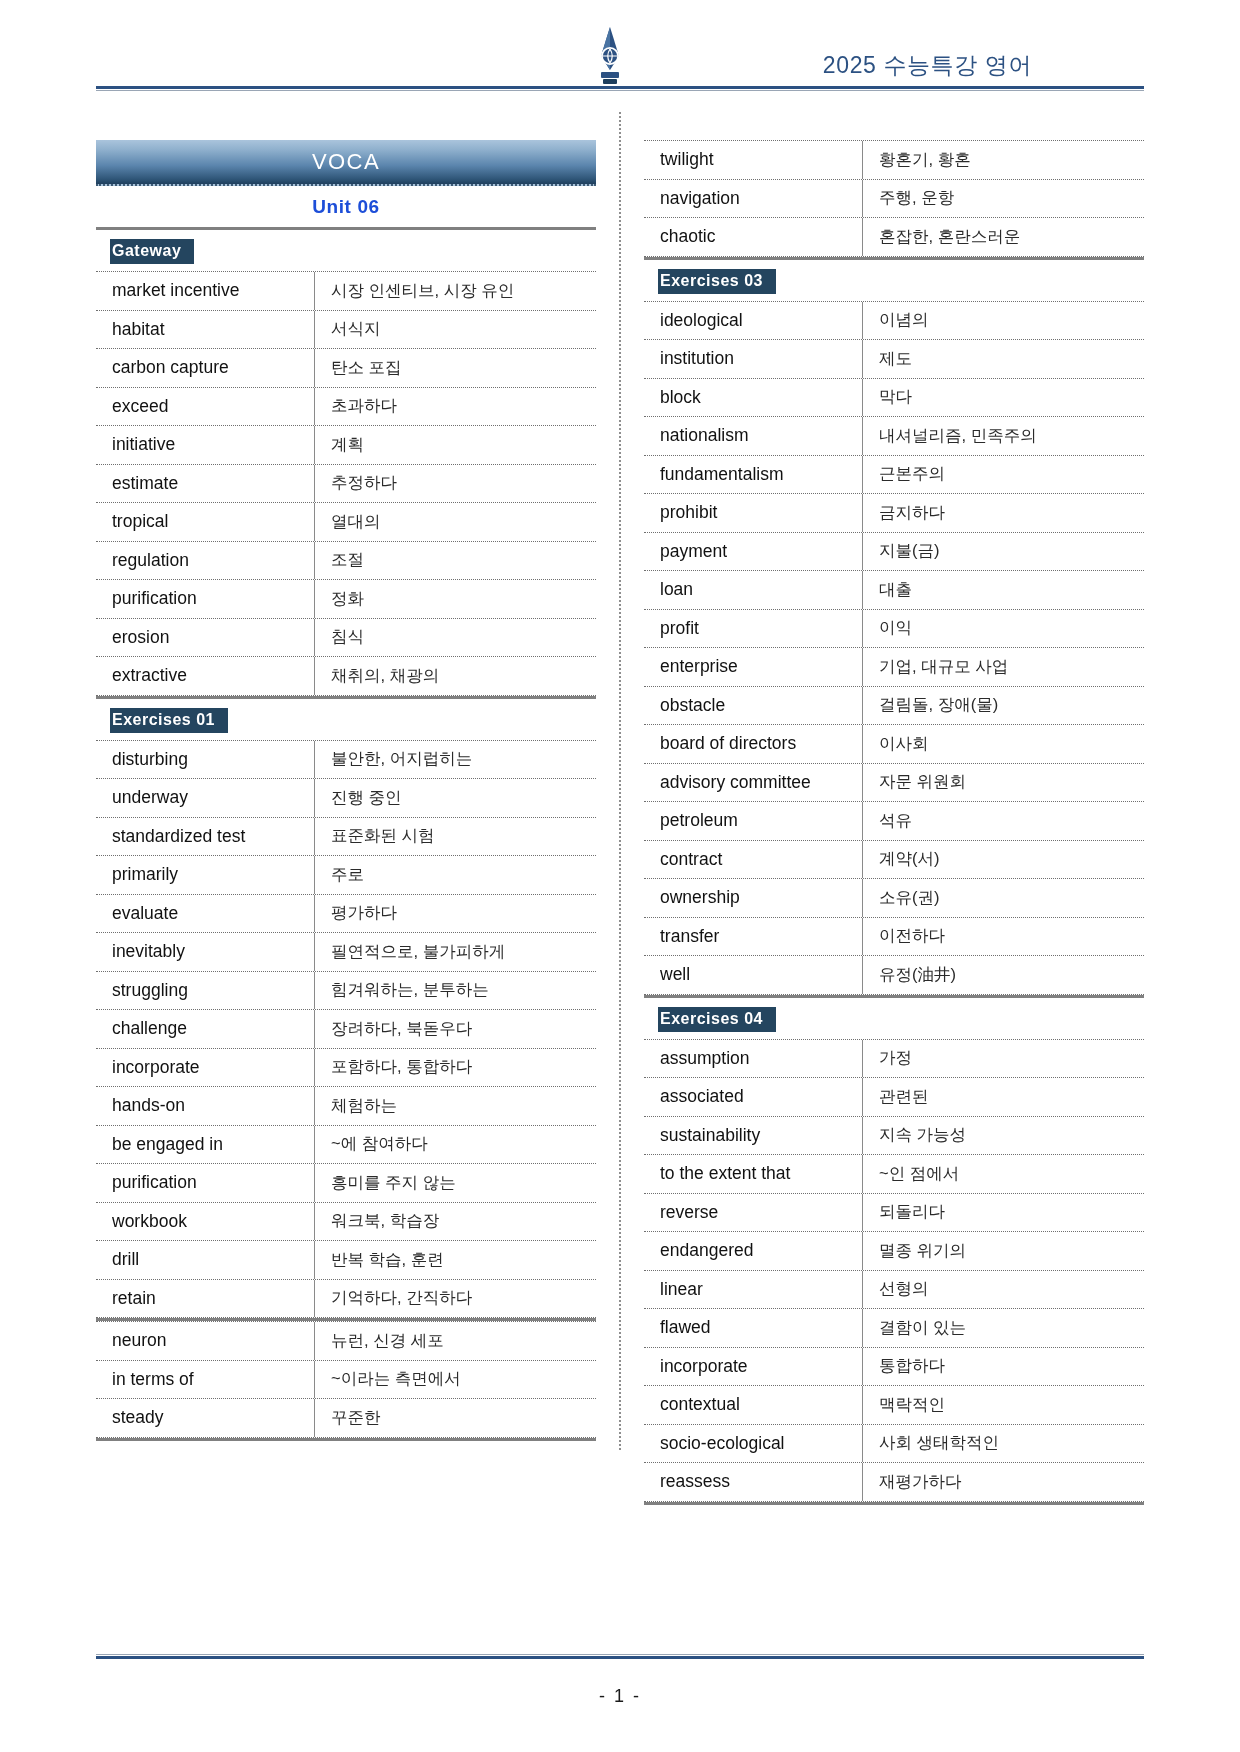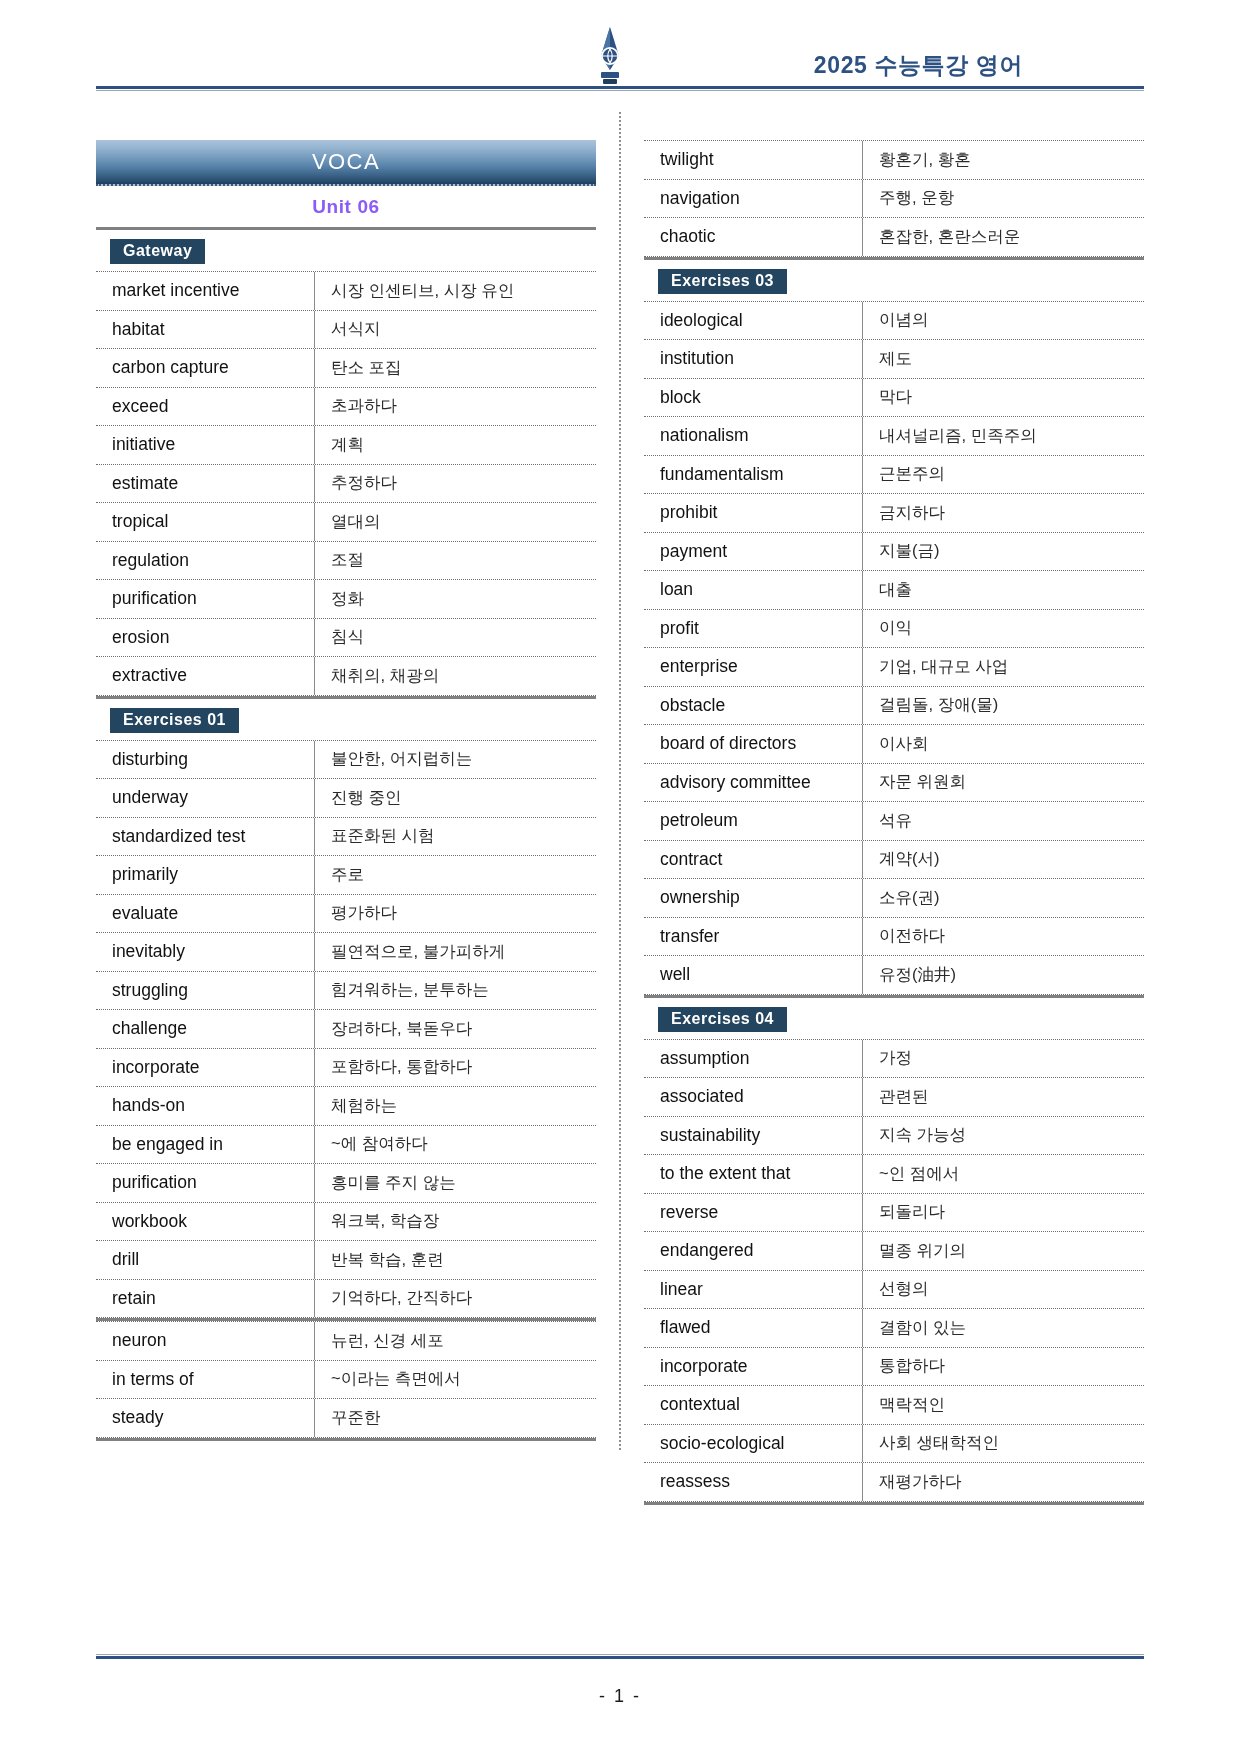--- a/index.html
+++ b/index.html
@@ -23,24 +23,24 @@
   }
   .brand-mark {
     position: absolute;
     left: 586px;
     top: 26px;
     width: 48px;
     height: 62px;
   }
   .header-title {
     position: absolute;
-    right: 217px;
+    right: 208px;
     top: 50px;
     font-size: 23px;
-    font-weight: bold;
+    font-weight: normal;
     color: #2c5182;
     letter-spacing: 0.6px;
     white-space: nowrap;
   }
   .header-rule-wrap {
     position: absolute;
     left: 96px;
     right: 96px;
     top: 86px;
     height: 5px;
@@ -103,35 +103,35 @@
   .unit-line {
     height: 44px;
     display: flex;
     align-items: center;
     justify-content: center;
     border-bottom: 3px solid #808080;
   }
   .unit-label {
     font-size: 19px;
     font-weight: bold;
-    color: #8b5cf6;
+    color: #1d4ed8;
     letter-spacing: 0.6px;
   }
 
   
   .section-head {
     padding: 9px 0 7px 14px;
   }
   .section-chip {
     display: inline-block;
     background: #24455f;
     color: #ffffff;
     font-size: 16px;
     font-weight: bold;
-    padding: 3px 13px 4px 13px;
+    padding: 3px 13px 4px 2px;
     letter-spacing: 0.5px;
   }
 
   
   .vocab-table {
     border-top: 1px dotted #6f6f6f;
   }
   .vocab-row {
     display: flex;
     align-items: center;

